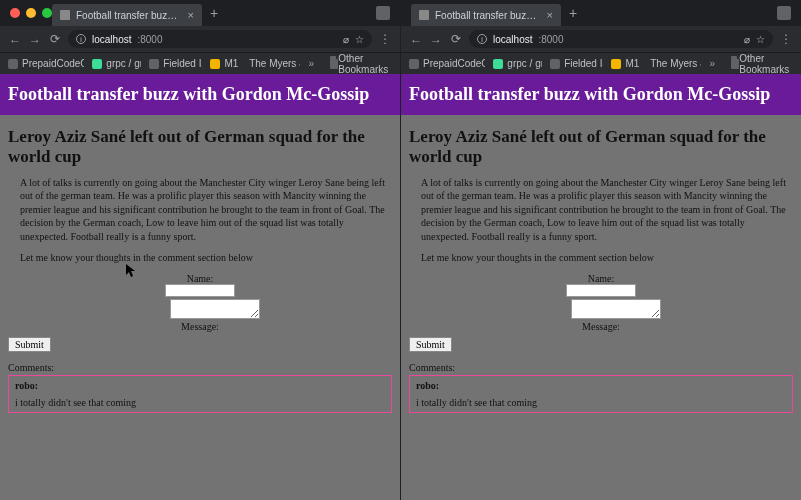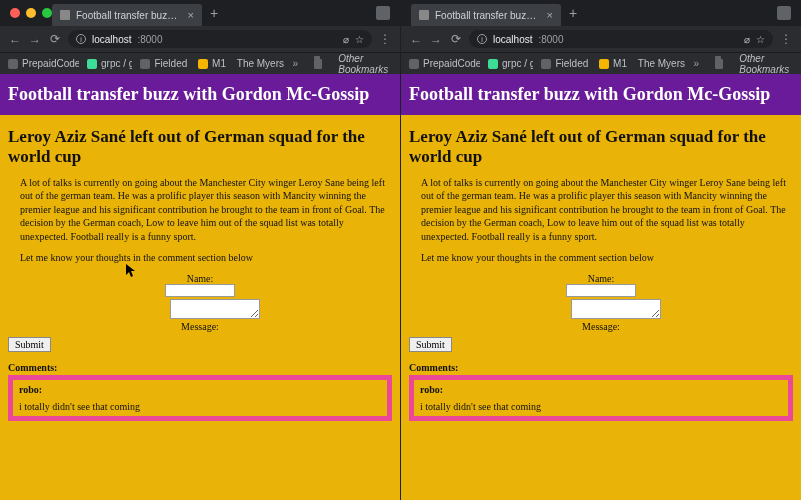--- a/index.html
+++ b/index.html
@@ -65,46 +65,46 @@
     height: 22px; background:#2a2c2f; display:flex; align-items:center;
     gap:8px; padding:0 8px; border-top:1px solid #1a1b1d;
     font-size:10px; color:#bdc1c6;
   }
   .bm { display:flex; align-items:center; gap:4px; white-space:nowrap; overflow:hidden; text-overflow:ellipsis; max-width:90px;}
   .bm .ico { width:10px;height:10px;background:#5f6368;border-radius:2px;flex:none;}
   .bm.m1 .ico{background:#f4b400;}
   .bm.grpc .ico{background:#3ddc97;}
   .bookbar .chev{font-size:10px;color:#9aa0a6;}
   .bookbar .spacer{flex:1;}
-  .folder{display:flex;align-items:center;gap:16px;font-style:italic;}
+  .folder{display:flex;align-items:center;gap:0;}
   .folder .fico{width:12px;height:10px;background:#5f6368;border-radius:1px;position:relative;}
   .folder .fico::before{content:"";position:absolute;top:-3px;left:0;width:6px;height:3px;background:#5f6368;border-radius:1px 1px 0 0;}
 
   
   .viewport {
-    background:#eab308; height: calc(500px - 26px - 26px - 22px);
+    background:#737373; height: calc(500px - 26px - 26px - 22px);
     overflow:hidden; position:relative;
   }
   .banner {
     background:#6a1b9a; color:#fff; padding:10px 8px;
     font-family: Georgia, "Times New Roman", serif;
     font-weight:bold; font-size:18px;
   }
   .content { padding: 12px 8px 8px; font-family: Georgia, "Times New Roman", serif; color:#111;}
   .content h2 { font-size:17px; font-weight:bold; margin-bottom:8px; line-height:1.2;}
   .content p { font-size:10px; line-height:1.35; margin-bottom:8px;margin-left:12px;}
 
   .form-row { display:flex; align-items:center; font-size:10px; margin-bottom:2px;flex-direction:column;}
   .form-row label{}
   .form-row input[type=text]{ width:70px; height:13px; border:1px solid #999; font-size:10px; padding:0 2px;}
   .form-row textarea{ width:90px; height:20px; border:1px solid #999; font-size:10px; resize:both; margin-left:30px;}
   .submit { font-size:10px; padding:1px 6px; border:1px solid #888; background:#efefef; cursor:pointer; font-family:inherit;}
 
-  .comments-head { font-size:10px; font-weight:bold; margin-top:10px; margin-bottom:2px;}
-  .comment-box { border:5px solid #ec4899; padding:4px 6px; font-size:10px;}
+  .comments-head { font-size:10px; font-weight:normal; margin-top:10px; margin-bottom:2px;}
+  .comment-box { border:1px solid #ec4899; padding:4px 6px; font-size:10px;}
   .comment-box .who{ font-weight:bold; margin-bottom:6px;}
 
   .cursor {
     position:absolute; width:10px; height:14px; pointer-events:none;
   }
   .cursor svg{display:block;}
 </style>
 </head>
 <body>
 

